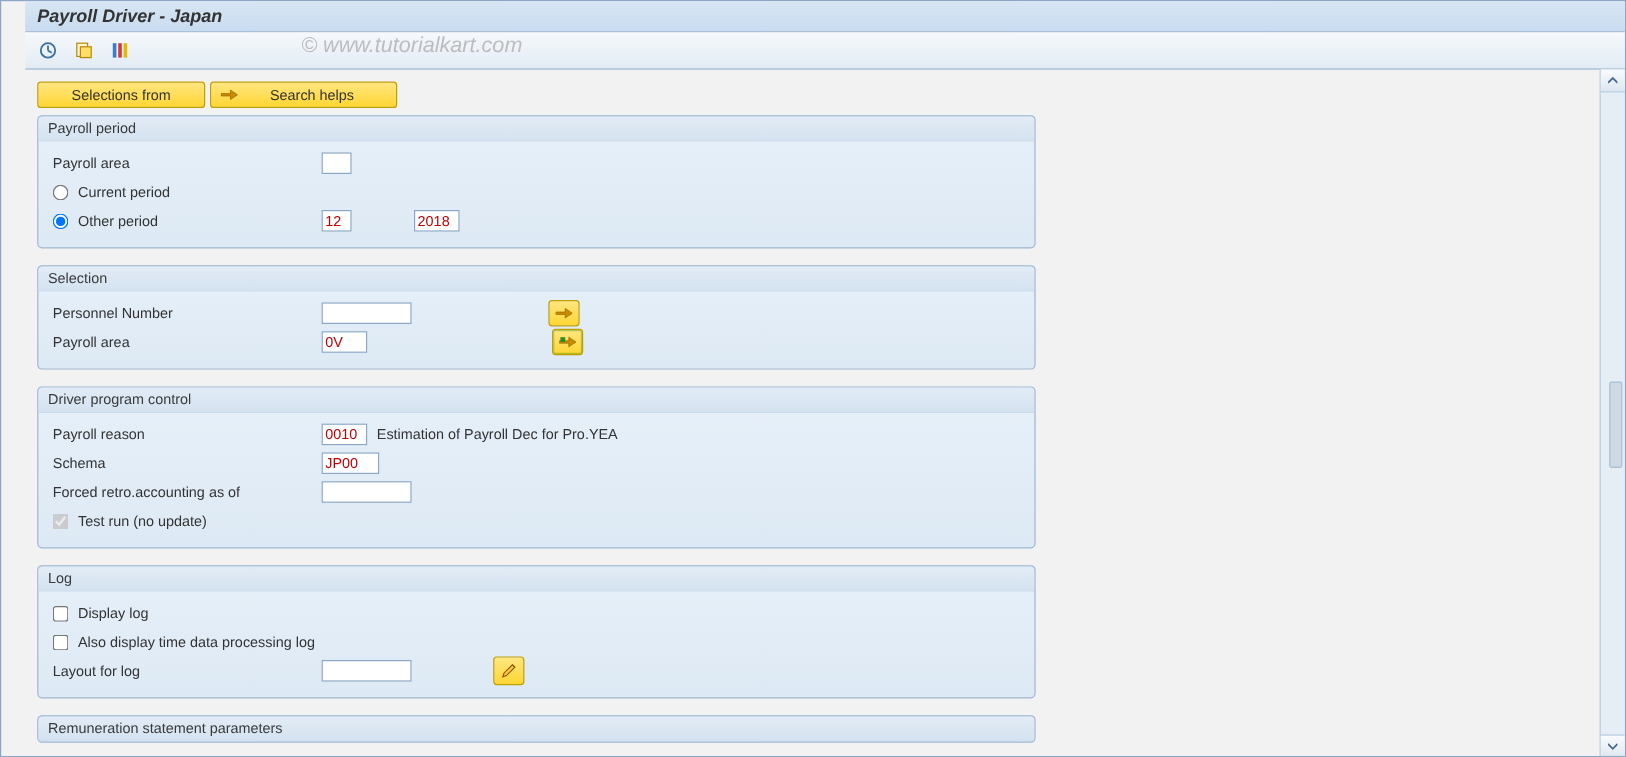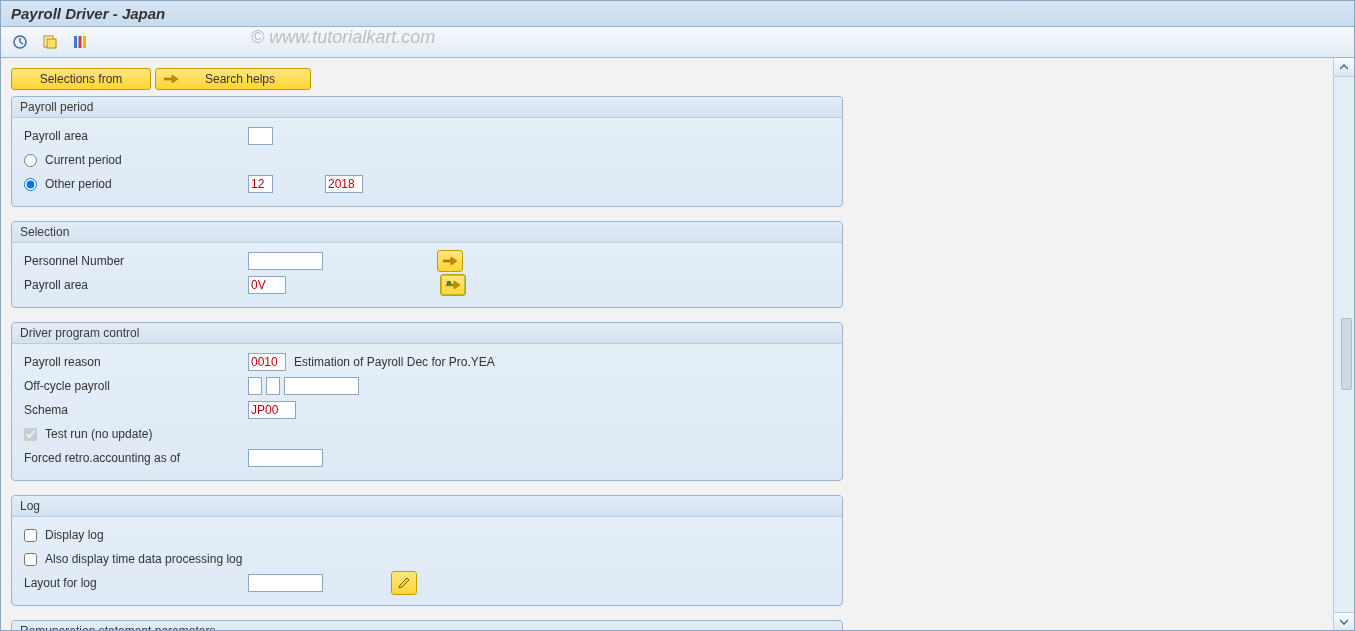--- a/index.html
+++ b/index.html
@@ -11,20 +11,21 @@
     color: #333;
   }
   .window {
     position: relative;
     width: 1355px;
     height: 631px;
     box-sizing: border-box;
     border: 1px solid #8aa7c7;
     background: #f2f2f2;
     overflow: hidden;
+    padding-left: 20px;
   }
   .titlebar {
     background: linear-gradient(#D7E6F4, #C8DBEF);
     border-bottom: 1px solid #9bb5d1;
     padding: 4px 10px;
     font-weight: bold;
     font-style: italic;
     font-size: 15px;
     color: #333;
   }
@@ -290,38 +291,32 @@
 
       <div class="groupbox">
         <div class="gb-title">Driver program control</div>
         <div class="gb-body">
           <div class="row">
             <div class="lbl">Payroll reason</div>
             <input type="text" class="field req w35" style="color: rgb(192, 0, 0);" value="0010">
             <span class="desc-text">Estimation of Payroll Dec for Pro.YEA</span>
           </div>
           <div class="row">
-            <div class="lbl">Off-cycle payroll</div>
-            <input type="text" class="field w12" value="" style="">
-            <input type="text" class="field w12" value="" style="">
-            <input type="text" class="field w75b" value="" style="">
-          </div>
-          <div class="row">
             <div class="lbl">Schema</div>
             <input type="text" class="field req w45" style="color: rgb(192, 0, 0);" value="JP00">
+          </div>
+          <div class="row">
+            <div class="lbl">Forced retro.accounting as of</div>
+            <input type="text" class="field w75" value="" style="">
           </div>
           <div class="row">
             <div class="lbl radio-wrap disabled-text" style="width:auto;">
               <input type="checkbox" checked="" disabled="" style="">
               <span>Test run (no update)</span>
             </div>
-          </div>
-          <div class="row">
-            <div class="lbl">Forced retro.accounting as of</div>
-            <input type="text" class="field w75" value="" style="">
           </div>
         </div>
       </div>
 
       <div class="groupbox">
         <div class="gb-title">Log</div>
         <div class="gb-body">
           <div class="row">
             <div class="lbl radio-wrap" style="width:auto;">
               <input type="checkbox" style="">

